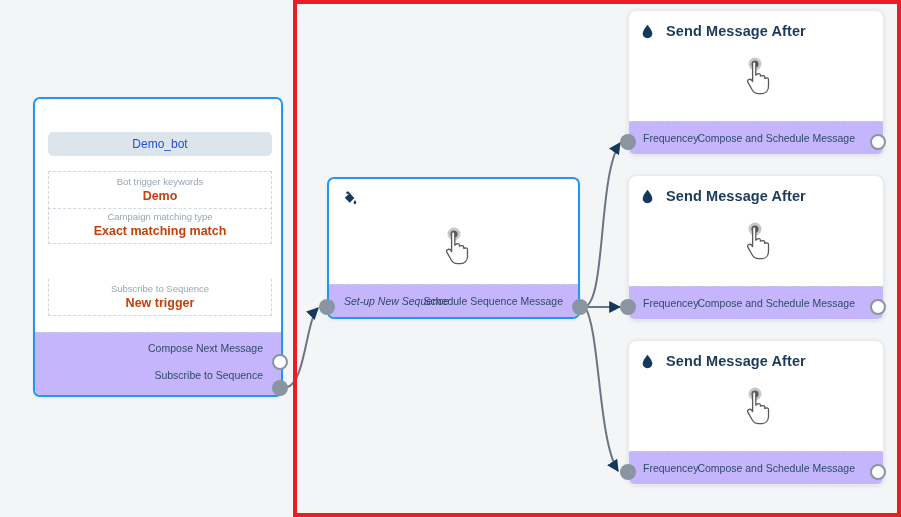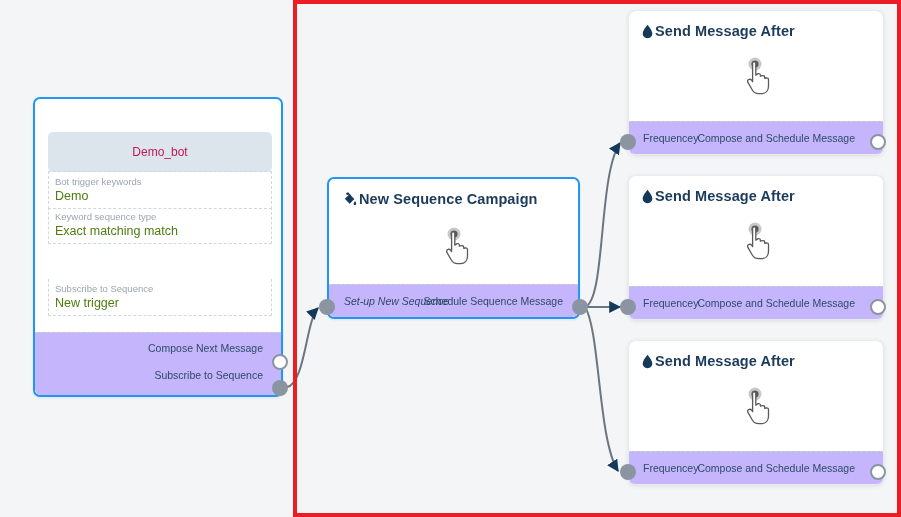--- a/index.html
+++ b/index.html
@@ -34,21 +34,21 @@
     border:2px solid #2196f3;
     box-shadow:0 1px 3px rgba(0,0,0,.08);
   }
   .node-plain{
     background:#ffffff;
     border:1px solid #e8eaed;
     border-radius:8px;
     box-shadow:0 1px 4px rgba(0,0,0,.10);
   }
   .node-title{
-    display:flex;align-items:flex-end;gap:2px;
+    display:flex;align-items:flex-end;gap:13px;
     font-size:14.5px;
     font-weight:bold;
     color:#1b3a5c;
     padding:12px 0 0 13px;
     letter-spacing:.1px;
     white-space:nowrap;
   }
   .node-title .ico{display:inline-flex;align-items:center;}
 
   
@@ -71,38 +71,39 @@
     width:16px;height:16px;border-radius:50%;
     box-sizing:border-box;
     z-index:30;
   }
   .port-filled{background:#8b95a1;}
   .port-hollow{background:#ffffff;border:2px solid #8b95a1;}
 
   
   .bot-chip{
     position:absolute;
-    left:13px;top:33px;width:224px;height:40px;
+    left:13px;top:33px;width:224px;height:24px;
     background:#dde5ec;
     border-radius:5px;
     display:flex;align-items:center;justify-content:center;
     font-size:12px;
-    color:#be185d;
+    color:#1d4ed8;
   }
   .field-group{
     position:absolute;
     left:13px;width:224px;
     border:1px dashed #cfd8e0;
     border-top:none;
     box-sizing:border-box;
     padding:3px 6px 4px 6px;
+    text-align:center;
   }
   .field-group.first{border-top:1px dashed #cfd8e0;}
   .field-label{font-size:9.5px;color:#9aa5b1;line-height:13px;white-space:nowrap;}
-  .field-value{font-size:12.5px;color:#4d7c0f;line-height:16px;white-space:nowrap;}
+  .field-value{font-size:12.5px;color:#c2410c;line-height:16px;white-space:nowrap;font-weight:bold;}
 
   
   .cursor-glyph{
     position:absolute;
     width:46px;height:46px;
     display:flex;align-items:center;justify-content:center;
   }
   .cursor-glyph svg{display:block;}
 
   
@@ -134,21 +135,21 @@
 
     <div class="bot-chip">
       <span>Demo_bot</span>
     </div>
 
     <div class="field-group first" style="top:72px;">
       <div class="field-label">Bot trigger keywords</div>
       <div class="field-value">Demo</div>
     </div>
     <div class="field-group" style="top:108px;">
-      <div class="field-label">Keyword sequence type</div>
+      <div class="field-label">Campaign matching type</div>
       <div class="field-value">Exact matching match</div>
     </div>
     <div class="field-group" style="top:180px;">
       <div class="field-label">Subscribe to Sequence</div>
       <div class="field-value">New trigger</div>
     </div>
 
     <div class="node-footer" style="height:62px;">
       <span class="port-label" style="right:18px;top:9px;">Compose Next Message</span>
       <span class="port-label" style="right:18px;top:36px;">Subscribe to Sequence</span>
@@ -162,21 +163,20 @@
 
     <div class="node-title">
       <span class="ico">
         <svg width="15" height="15" viewBox="0 0 16 16">
           <path d="M3.0 7.2 L8.0 2.3 L13.2 7.4 L8.2 12.4 z" fill="#15395b"></path>
           <path d="M5.6 1.3 L6.8 0.6 L10.0 4.0 L8.8 4.8 z" fill="#15395b"></path>
           <circle cx="5.9" cy="1.9" r="1.4" fill="#15395b"></circle>
           <path d="M13.8 9.6 C 15.4 11.6 15.6 13.3 14.2 13.9 C 12.9 14.4 12.0 13.2 12.6 11.8 z" fill="#15395b"></path>
         </svg>
       </span>
-      <span>New Sequence Campaign</span>
     </div>
 
     <div class="cursor-glyph" style="left:103px;top:44px;">
       <svg width="40" height="44" viewBox="0 0 40 44">
         <circle cx="19" cy="10" r="6.5" fill="#3a3a3a" opacity="0.28"></circle>
         <circle cx="19" cy="10" r="3.6" fill="#1f1f1f" opacity="0.65"></circle>
         <path d="M16.6 9 C16.6 7.3 19.8 7.3 19.8 9 L19.8 21.2 L21.6 19.9 C22.9 19.1 24.4 19.9 24.4 21.2 L24.4 22.2 L26.4 21.6 C27.7 21.3 28.7 22.1 28.7 23.2 L28.7 24.3 L30.4 24.0 C31.6 23.8 32.5 24.6 32.5 25.7 L32.5 32.2 C32.5 36.6 29.7 39.6 25.6 39.6 L22.6 39.6 C19.6 39.6 17.6 38.3 16.3 36.0 L11.9 28.4 C11.2 27.2 11.8 25.8 13.1 25.4 C14.0 25.1 15.0 25.4 15.6 26.2 L16.6 27.6 z" fill="#ffffff" stroke="#5a5a5a" stroke-width="1.3" stroke-linejoin="round"></path>
       </svg>
     </div>
 

